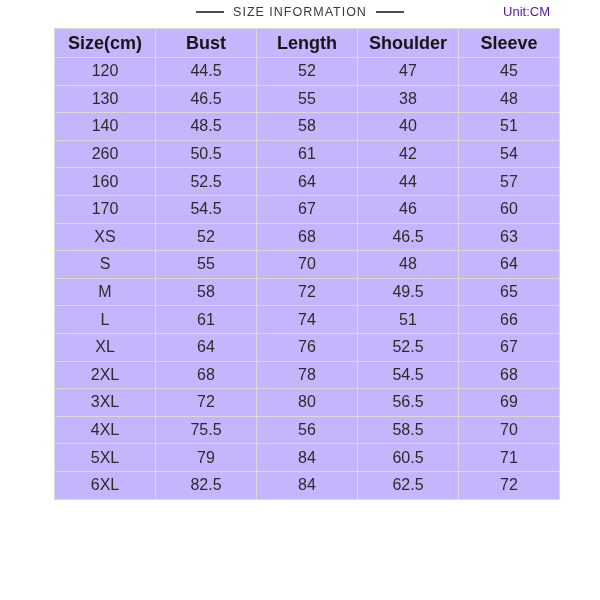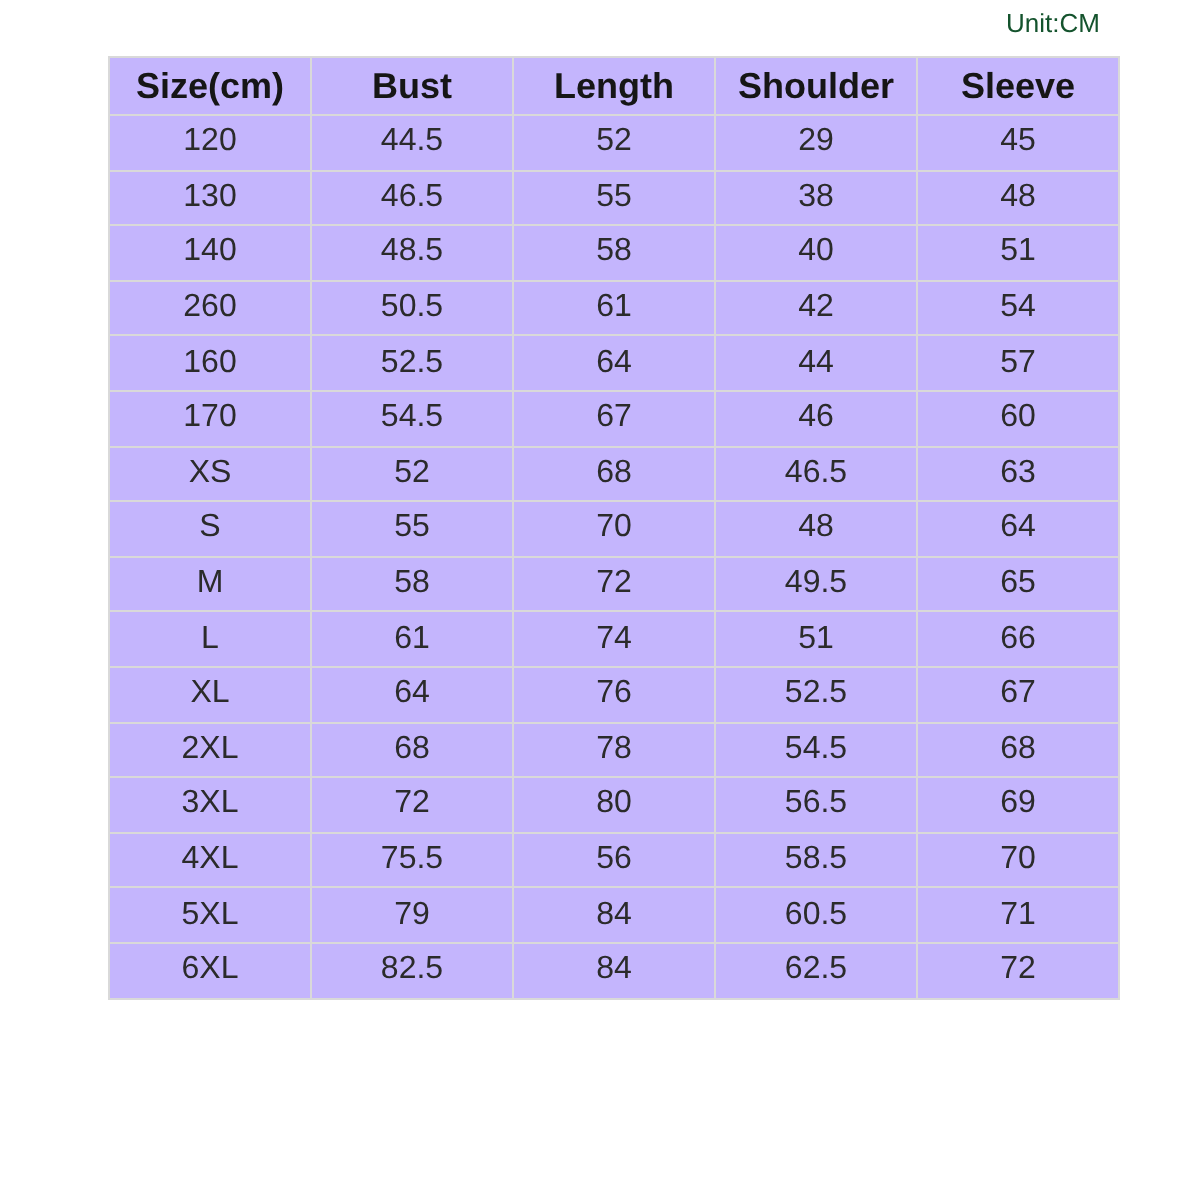--- a/index.html
+++ b/index.html
@@ -15,21 +15,21 @@
   .title-wrap {
     position: absolute; top: 5px; left: 0; width: 100%;
     display: flex; justify-content: center; align-items: center; gap: 9px;
   }
   .dash { width: 28px; height: 2px; background: #4d4d4d; }
   .title {
     font-size: 12.5px; letter-spacing: 1px; color: #3a3a3a;
   }
   .unit {
     position: absolute; top: 4px; right: 50px;
-    font-size: 13px; color: #14532d;
+    font-size: 13px; color: #4c1d95;
   }
 
   table.size-table {
     position: absolute; top: 28px; left: 54px;
     width: 506px;
     border-collapse: collapse; table-layout: fixed;
     background: #c4b5fd;
   }
   .size-table th, .size-table td {
     border: 1px solid #d9d9d9;
@@ -44,39 +44,44 @@
   .size-table td {
     height: 26.6px;
     font-size: 16px; font-weight: normal; color: #2b2b2b;
   }
 </style>
 </head>
 <body>
 
 <div class="page">
 
+  <div class="title-wrap">
+    <span class="dash"></span>
+    <span class="title">SIZE INFORMATION</span>
+    <span class="dash"></span>
+  </div>
 
   <span class="unit">Unit:CM</span>
 
   <table class="size-table">
     <thead>
       <tr>
           <th>Size(cm)</th>
           <th>Bust</th>
           <th>Length</th>
           <th>Shoulder</th>
           <th>Sleeve</th>
         </tr>
     </thead>
     <tbody>
         <tr>
           <td>120</td>
           <td>44.5</td>
           <td>52</td>
-          <td>29</td>
+          <td>47</td>
           <td>45</td>
         </tr>
         <tr>
           <td>130</td>
           <td>46.5</td>
           <td>55</td>
           <td>38</td>
           <td>48</td>
         </tr>
         <tr>

